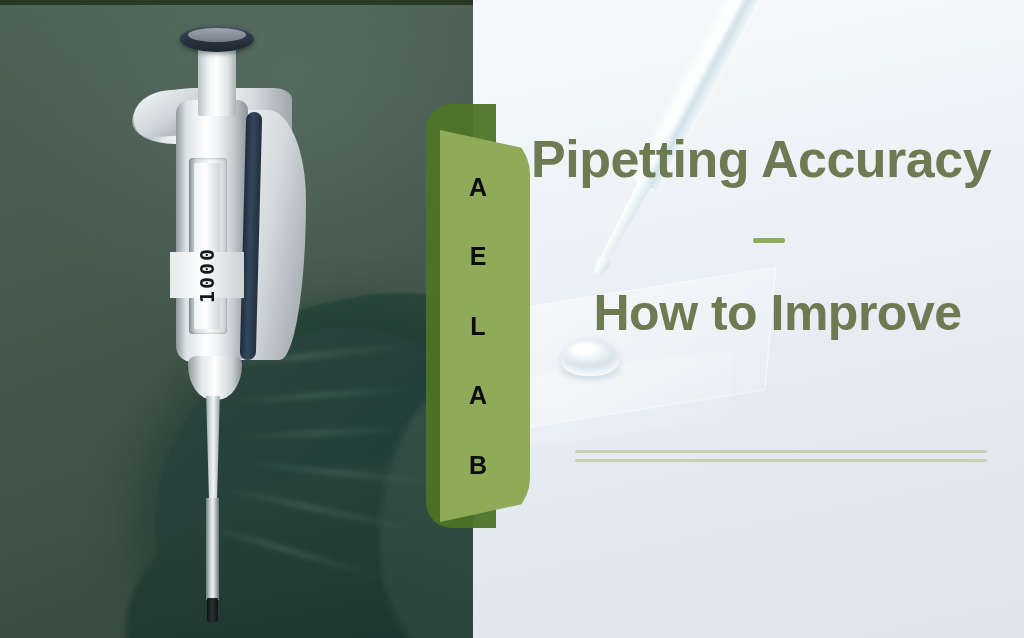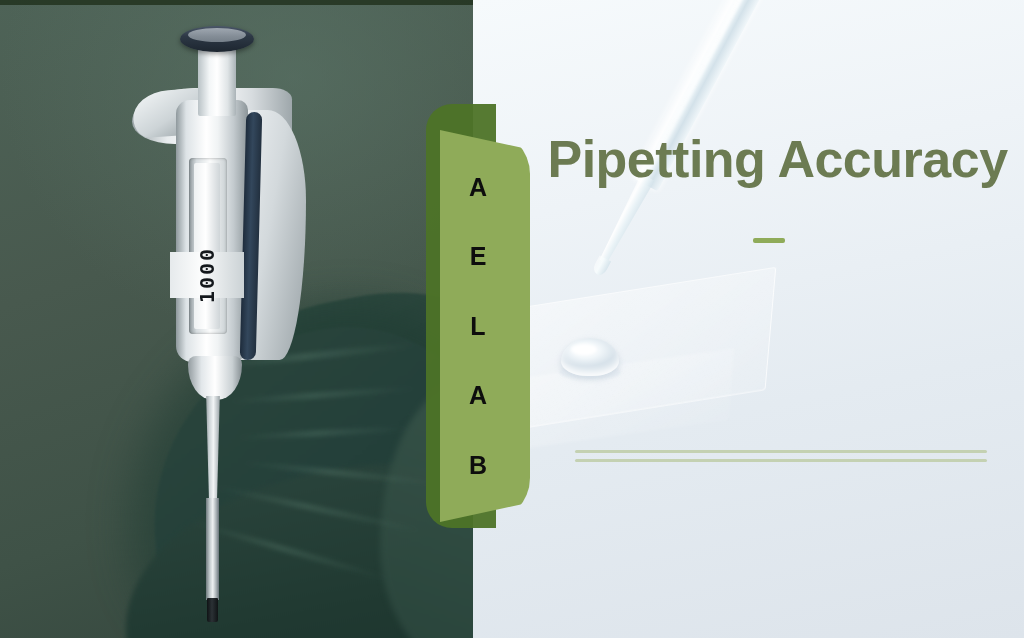--- a/index.html
+++ b/index.html
@@ -323,21 +323,21 @@
     color:#0d0d0d;
     letter-spacing:0;
   }
   .tab-letters span { line-height:1; }
 
   
   .headline {
     position:absolute;
     left:531px; top:132px;
     width:493px;
-    text-align:center;
+    text-align:left;
     font-weight:700;
     font-size:52px;
     line-height:1.04;
     color:#6c7b52;
     letter-spacing:-0.5px;
     white-space:nowrap;
   }
   .rule-dash {
     position:absolute;
     left:753px; top:238px;
@@ -433,20 +433,21 @@
     <span>L</span>
     <span>A</span>
     <span>B</span>
   </div>
 
   <div class="headline">Pipetting Accuracy</div>
 
   <div class="rule-dash"></div>
 
   <div class="subhead">
+    <div>How to Improve</div>
   </div>
 
   <div class="rules">
     <div class="line"></div>
     <div class="line"></div>
   </div>
 
 </div>
 
 </body></html>

